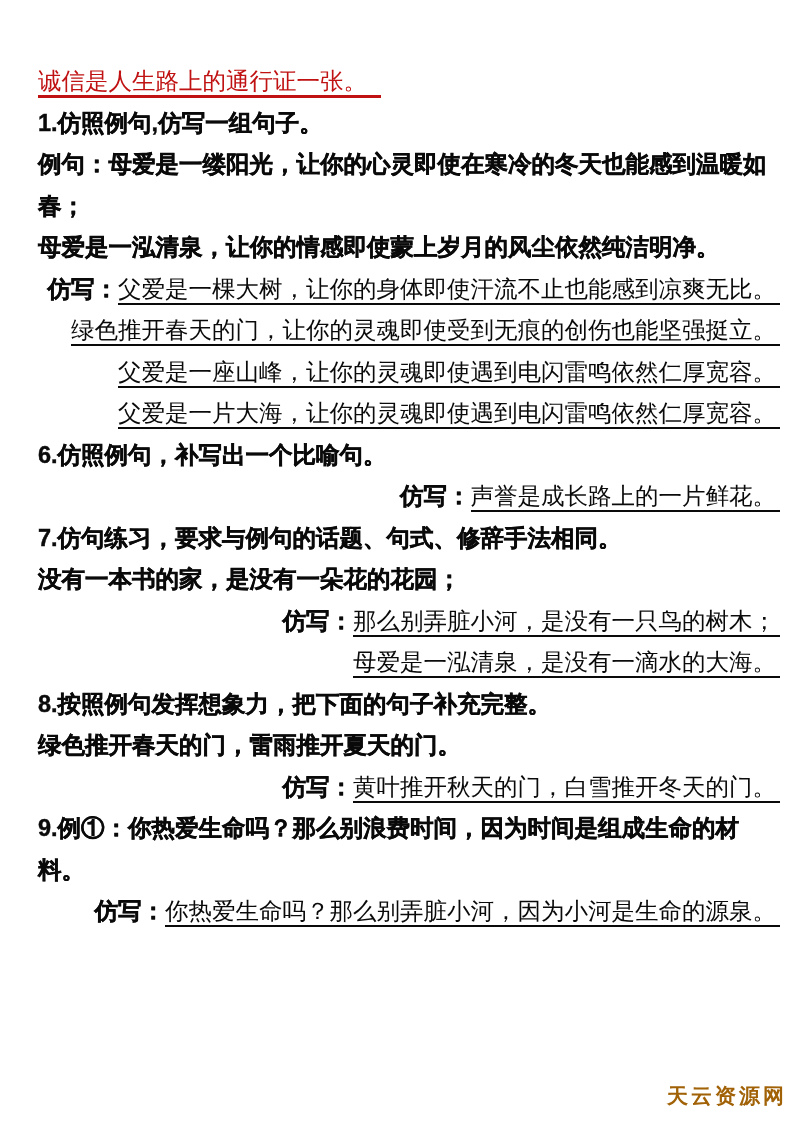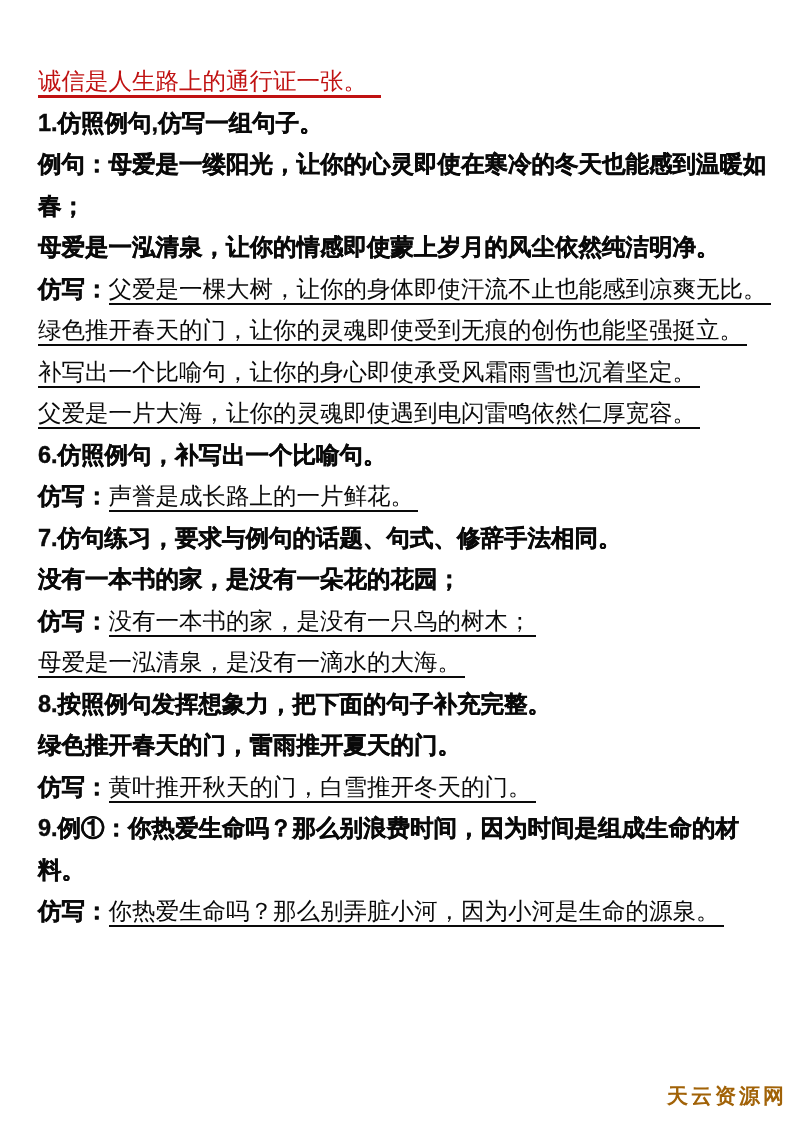--- a/index.html
+++ b/index.html
@@ -46,20 +46,21 @@
     font-weight: normal;
   }
   p.red .txt {
     border-bottom: 3px solid var(--red);
     padding-bottom: 1px;
     padding-right: 14px;
   }
   
   p.ans {
     font-weight: normal;
+    text-align: right;
   }
   p.ans .lab {
     font-weight: bold;
     -webkit-text-stroke: 0.4px var(--ink);
     border-bottom: none;
   }
   p.ans .txt {
     border-bottom: 2px solid var(--ink);
     padding-bottom: 1px;
     padding-right: 4px;
@@ -77,27 +78,27 @@
 </head>
 <body>
 
 <div class="doc">
     <p class="line red"><span class="txt">诚信是人生路上的通行证一张。</span></p>
     <p class="line q"><span class="txt">1.仿照例句,仿写一组句子。</span></p>
     <p class="line q"><span class="txt">例句：母爱是一缕阳光，让你的心灵即使在寒冷的冬天也能感到温暖如春；</span></p>
     <p class="line q"><span class="txt">母爱是一泓清泉，让你的情感即使蒙上岁月的风尘依然纯洁明净。</span></p>
     <p class="line ans"><span class="lab">仿写：</span><span class="txt">父爱是一棵大树，让你的身体即使汗流不止也能感到凉爽无比。</span></p>
     <p class="line ans"><span class="txt">绿色推开春天的门，让你的灵魂即使受到无痕的创伤也能坚强挺立。</span></p>
-    <p class="line ans"><span class="txt">补写出一个比喻句，让你的身心即使承受风霜雨雪也沉着坚定。</span></p>
+    <p class="line ans"><span class="txt">父爱是一座山峰，让你的灵魂即使遇到电闪雷鸣依然仁厚宽容。</span></p>
     <p class="line ans"><span class="txt">父爱是一片大海，让你的灵魂即使遇到电闪雷鸣依然仁厚宽容。</span></p>
     <p class="line q"><span class="txt">6.仿照例句，补写出一个比喻句。</span></p>
     <p class="line ans"><span class="lab">仿写：</span><span class="txt">声誉是成长路上的一片鲜花。</span></p>
     <p class="line q"><span class="txt">7.仿句练习，要求与例句的话题、句式、修辞手法相同。</span></p>
     <p class="line q"><span class="txt">没有一本书的家，是没有一朵花的花园；</span></p>
-    <p class="line ans"><span class="lab">仿写：</span><span class="txt">没有一本书的家，是没有一只鸟的树木；</span></p>
+    <p class="line ans"><span class="lab">仿写：</span><span class="txt">那么别弄脏小河，是没有一只鸟的树木；</span></p>
     <p class="line ans"><span class="txt">母爱是一泓清泉，是没有一滴水的大海。</span></p>
     <p class="line q"><span class="txt">8.按照例句发挥想象力，把下面的句子补充完整。</span></p>
     <p class="line q"><span class="txt">绿色推开春天的门，雷雨推开夏天的门。</span></p>
     <p class="line ans"><span class="lab">仿写：</span><span class="txt">黄叶推开秋天的门，白雪推开冬天的门。</span></p>
     <p class="line q"><span class="txt">9.例①：你热爱生命吗？那么别浪费时间，因为时间是组成生命的材料。</span></p>
     <p class="line ans"><span class="lab">仿写：</span><span class="txt">你热爱生命吗？那么别弄脏小河，因为小河是生命的源泉。</span></p>
   </div>
 
 <div class="watermark">天云资源网</div>
 

